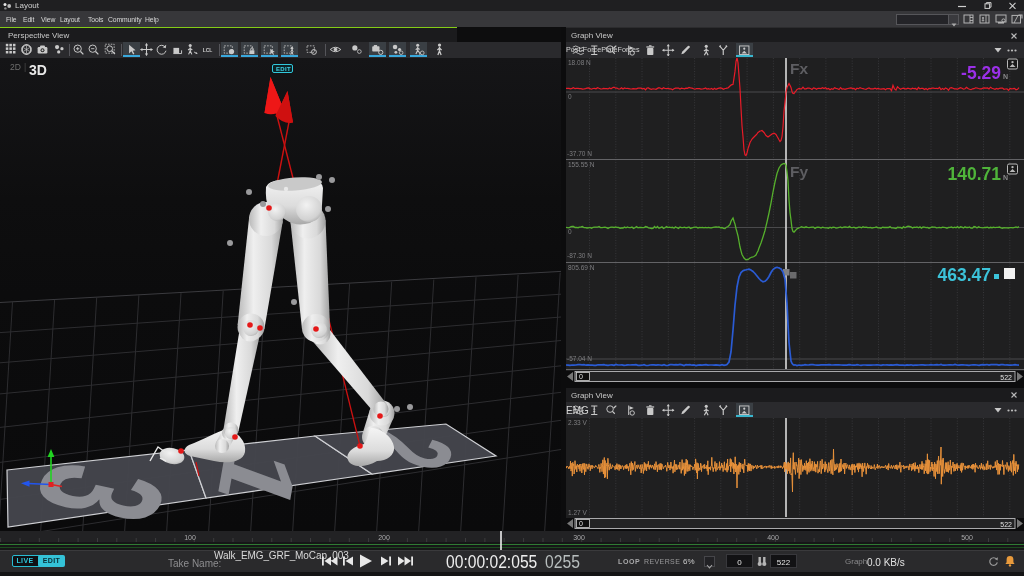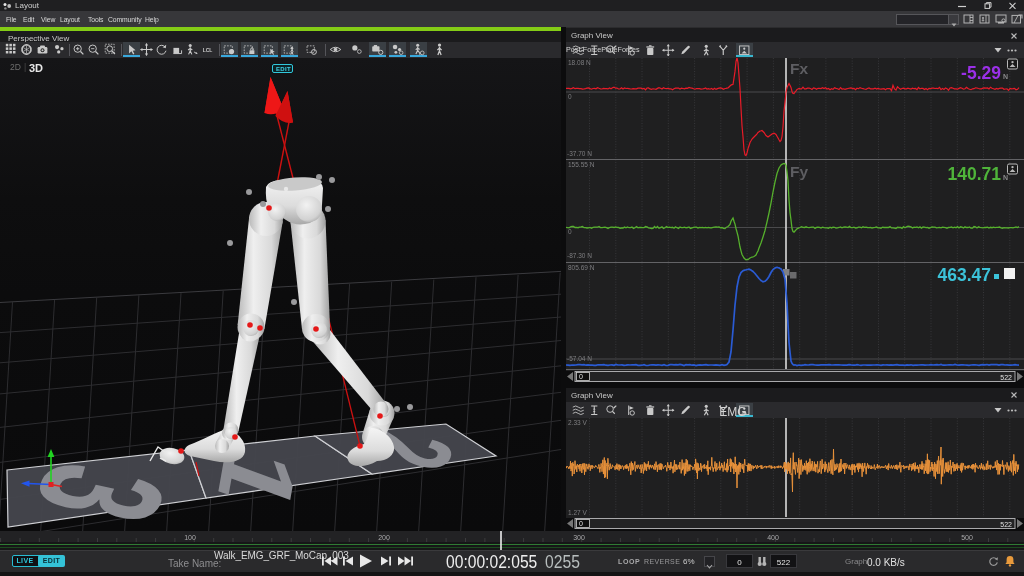--- a/index.html
+++ b/index.html
@@ -45,21 +45,21 @@
           <path d="M20 5 V7.6 M20 5.8 L18.8 7 M20 5.8 L21.2 7" stroke-width="0.8"></path>
    <rect x="33" y="1" width="10" height="7"></rect>
           <rect x="35" y="8" width="6" height="1.6" fill="#b4b4b4" stroke="none"></rect>
           <circle cx="40.5" cy="6.5" r="1.6"></circle>
    <rect x="49" y="1.4" width="8.5" height="7.6"></rect>
           <path d="M51 9 L55 1.4" stroke-width="0.9"></path>
           <path d="M55.5 1 L59 1 L59 4.5" stroke-width="1.1"></path>
   </g>
       </svg>
 </div>
-<div class="abs" style="left:0;top:27px;width:561px;height:15px;background:#1b1b1d;border-top:4px solid #84cc16">
+<div class="abs" style="left:0;top:27px;width:457px;height:15px;background:#1b1b1d;border-top:1px solid #84cc16">
  <span class="abs" style="left:8px;top:3px;font-size:8px;color:#c9c9c9">Perspective View</span>
     </div>
 <div class="abs" style="left:566px;top:27px;width:458px;height:15px;background:#1b1b1d;border-top:1px solid #2c2c2e">
  <span class="abs" style="left:5px;top:3px;font-size:8px;color:#c9c9c9">Graph View</span>
  <svg class="abs" style="left:444px;top:4px" width="8" height="8">
         <path d="M1.5 1.5 L6.5 6.5 M6.5 1.5 L1.5 6.5" stroke="#b9b9b9" stroke-width="1.1"></path>
       </svg>
     </div>
 <div class="abs" style="left:561px;top:27px;width:5px;height:504px;background:#0c0c0d"></div>
 <div class="abs" style="left:0;top:42px;width:561px;height:16px;background:#2a2a2d"></div>
@@ -289,21 +289,21 @@
     <svg class="abs" style="left:717px;top:403.5px" width="12.5" height="12.5" viewBox="0 0 16 16">
       <path d="M8 14 V8 M8 8 L3.6 2.6 M8 8 L12.4 2.6 M3 3.6 L4.8 2 M13 3.6 L11.2 2" stroke="#c9c9c9" stroke-width="1.5"></path>
     </svg>
     <div class="abs" style="left:736px;top:403px;width:17px;height:12px;background:#3a3f44"></div>
     <div class="abs" style="left:736px;top:415px;width:17px;height:1.5px;background:#39b6ce"></div>
     <svg class="abs" style="left:738px;top:403.5px" width="12.5" height="12.5" viewBox="0 0 16 16">
       <rect x="2" y="2.5" width="12" height="11" stroke="#c9c9c9" fill="none" stroke-width="1.2"></rect>
       <circle cx="8" cy="6" r="1.4" fill="#c9c9c9"></circle>
       <path d="M4.5 12 L8 8.6 L11.5 12 Z" fill="#c9c9c9"></path>
     </svg>
-    <span class="abs" style="left:566px;top:405px;width:424px;text-align:center;font-size:12px;color:#d4d4d4;white-space:pre">EMG                           </span>
+    <span class="abs" style="left:566px;top:405px;width:424px;text-align:left;font-size:10px;color:#d4d4d4;white-space:pre">EMG                           </span>
     <svg class="abs" style="left:994px;top:407px" width="8" height="7">
       <path d="M0.5 1 L4 5.5 L7.5 1 Z" fill="#c9c9c9"></path>
     </svg>
     <svg class="abs" style="left:1007px;top:409px" width="10" height="4">
       <circle cx="1.5" cy="1.5" r="1.1" fill="#bbb"></circle>
       <circle cx="5" cy="1.5" r="1.1" fill="#bbb"></circle>
       <circle cx="8.5" cy="1.5" r="1.1" fill="#bbb"></circle>
     </svg>
     <svg class="abs" style="left:0;top:58px" width="561" height="473" viewBox="0 58 561 473">
       <defs>
@@ -432,21 +432,21 @@
         <circle cx="230" cy="243" r="3" fill="#9a9a9c"></circle>
         <circle cx="294" cy="302" r="3" fill="#9a9a9c"></circle>
         <circle cx="397" cy="409" r="3" fill="#9a9a9c"></circle>
         <circle cx="410" cy="407" r="3" fill="#9a9a9c"></circle>
         <circle cx="286" cy="189" r="2.2" fill="#e8e8e8"></circle>
         <path d="M150 461 L158 447 L165 452 M160 458 L166 461" stroke="#e8e8e8" stroke-width="1.4" fill="none"></path>
       </g>
     </svg>
 <span class="abs" style="left:10px;top:62px;font-size:8.5px;font-weight:normal;color:#6e6e6e">2D</span>
 <span class="abs" style="left:24px;top:62px;font-size:8.5px;color:#4a4a4a">|</span>
-<span class="abs" style="left:29px;top:62px;font-size:11px;font-weight:bold;color:#e8e8e8">3D</span>
+<span class="abs" style="left:29px;top:62px;font-size:14px;font-weight:bold;color:#e8e8e8">3D</span>
 <div class="abs" style="left:272px;top:64px;width:21px;height:9px;background:#0c2326;border:1px solid #31c8dc;border-radius:2px;overflow:hidden">
  <span class="abs" style="left:0;top:1px;width:21px;text-align:center;font-size:6px;font-weight:bold;color:#3fd2e6;letter-spacing:0.3px">EDIT</span>
     </div>
 <svg class="abs" style="left:566px;top:58px" width="458" height="324" viewBox="566 58 458 324">
       <rect x="566" y="58" width="458" height="324" fill="#1f1f20"></rect>
       <g stroke="#37373a" stroke-width="1" stroke-dasharray="1,1.6">
         <path d="M589.5 58 V369"></path>
         <path d="M615.8 58 V369"></path>
         <path d="M642.0 58 V369"></path>
         <path d="M668.3 58 V369"></path>

